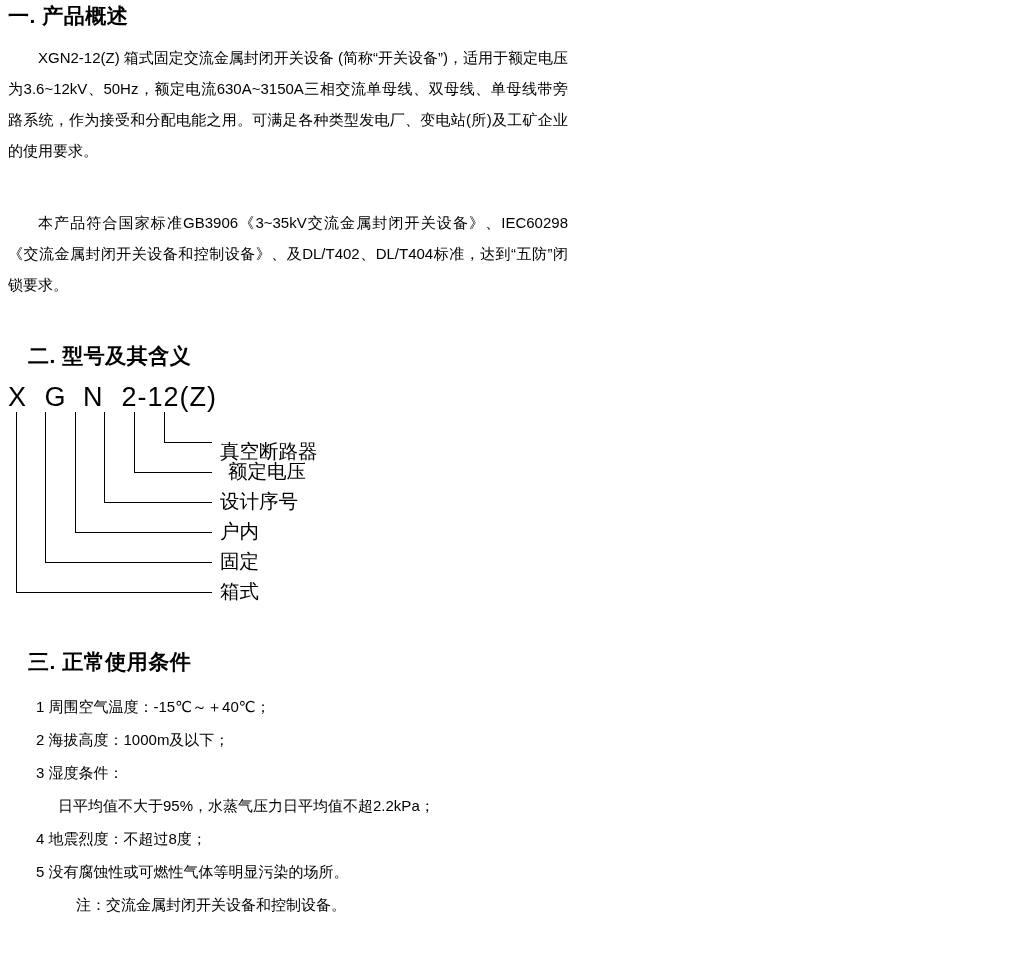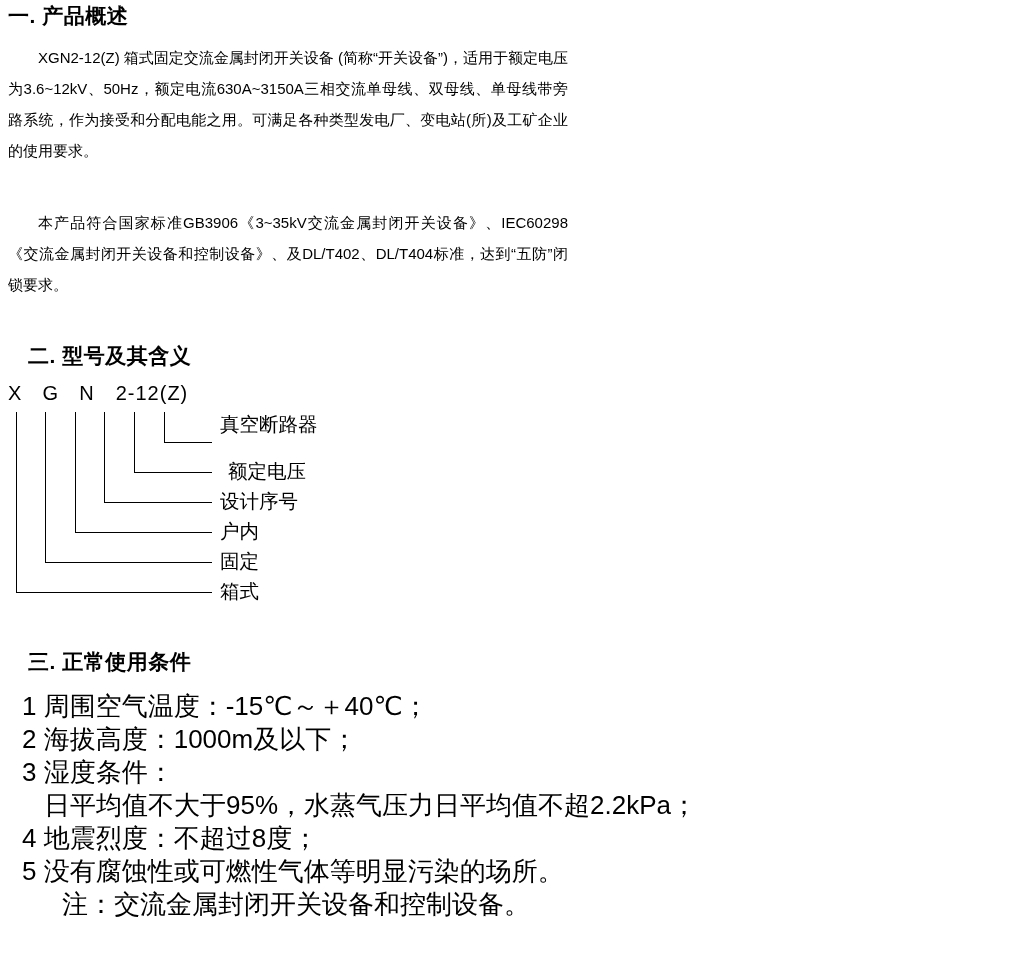--- a/index.html
+++ b/index.html
@@ -50,21 +50,21 @@
     position: absolute;
     left: 8px;
     top: 382px;
     width: 560px;
     height: 240px;
   }
   .model-code {
     position: absolute;
     left: 0px;
     top: 0px;
-    font-size: 20px;
+    font-size: 27px;
     letter-spacing: 1px;
     white-space: nowrap;
   }
   .model-code span { display: inline-block; }
   .leader-label {
     position: absolute;
     font-size: 19.5px;
     white-space: nowrap;
   }
   .vline {
@@ -73,24 +73,24 @@
     background: #000;
   }
   .hline {
     position: absolute;
     height: 1.4px;
     background: #000;
   }
 
   .cond-list {
     position: absolute;
-    left: 22px;
+    left: 36px;
     top: 690px;
     width: 600px;
-    font-size: 26px;
+    font-size: 15px;
     line-height: 33px;
   }
   .cond-list div { white-space: nowrap; }
   .cond-sub { padding-left: 22px; }
   .cond-note { padding-left: 40px; }
 </style>
 </head>
 <body>
 
 <div class="page">
@@ -123,21 +123,21 @@
     <div class="vline" style="left:126px; top:30px; height:60px;"></div>
     <div class="vline" style="left:156px; top:30px; height:30px;"></div>
 
     <div class="hline" style="left:156px; top:60px;  width:48px;"></div>
     <div class="hline" style="left:126px; top:90px;  width:78px;"></div>
     <div class="hline" style="left:96px;  top:120px; width:108px;"></div>
     <div class="hline" style="left:67px;  top:150px; width:137px;"></div>
     <div class="hline" style="left:37px;  top:180px; width:167px;"></div>
     <div class="hline" style="left:8px;   top:210px; width:196px;"></div>
 
-    <div class="leader-label" style="left:212px; top:29px;">真空断路器</div>
+    <div class="leader-label" style="left:212px; top:56px;">真空断路器</div>
     <div class="leader-label" style="left:220px; top:76px;">额定电压</div>
     <div class="leader-label" style="left:212px; top:106px;">设计序号</div>
     <div class="leader-label" style="left:212px; top:136px;">户内</div>
     <div class="leader-label" style="left:212px; top:166px;font-family:Liberation Serif, serif;">固定</div>
     <div class="leader-label" style="left:212px; top:196px;">箱式</div>
   </div>
 
   <div class="section-title s3-title">三. 正常使用条件</div>
 
   <div class="cond-list">

